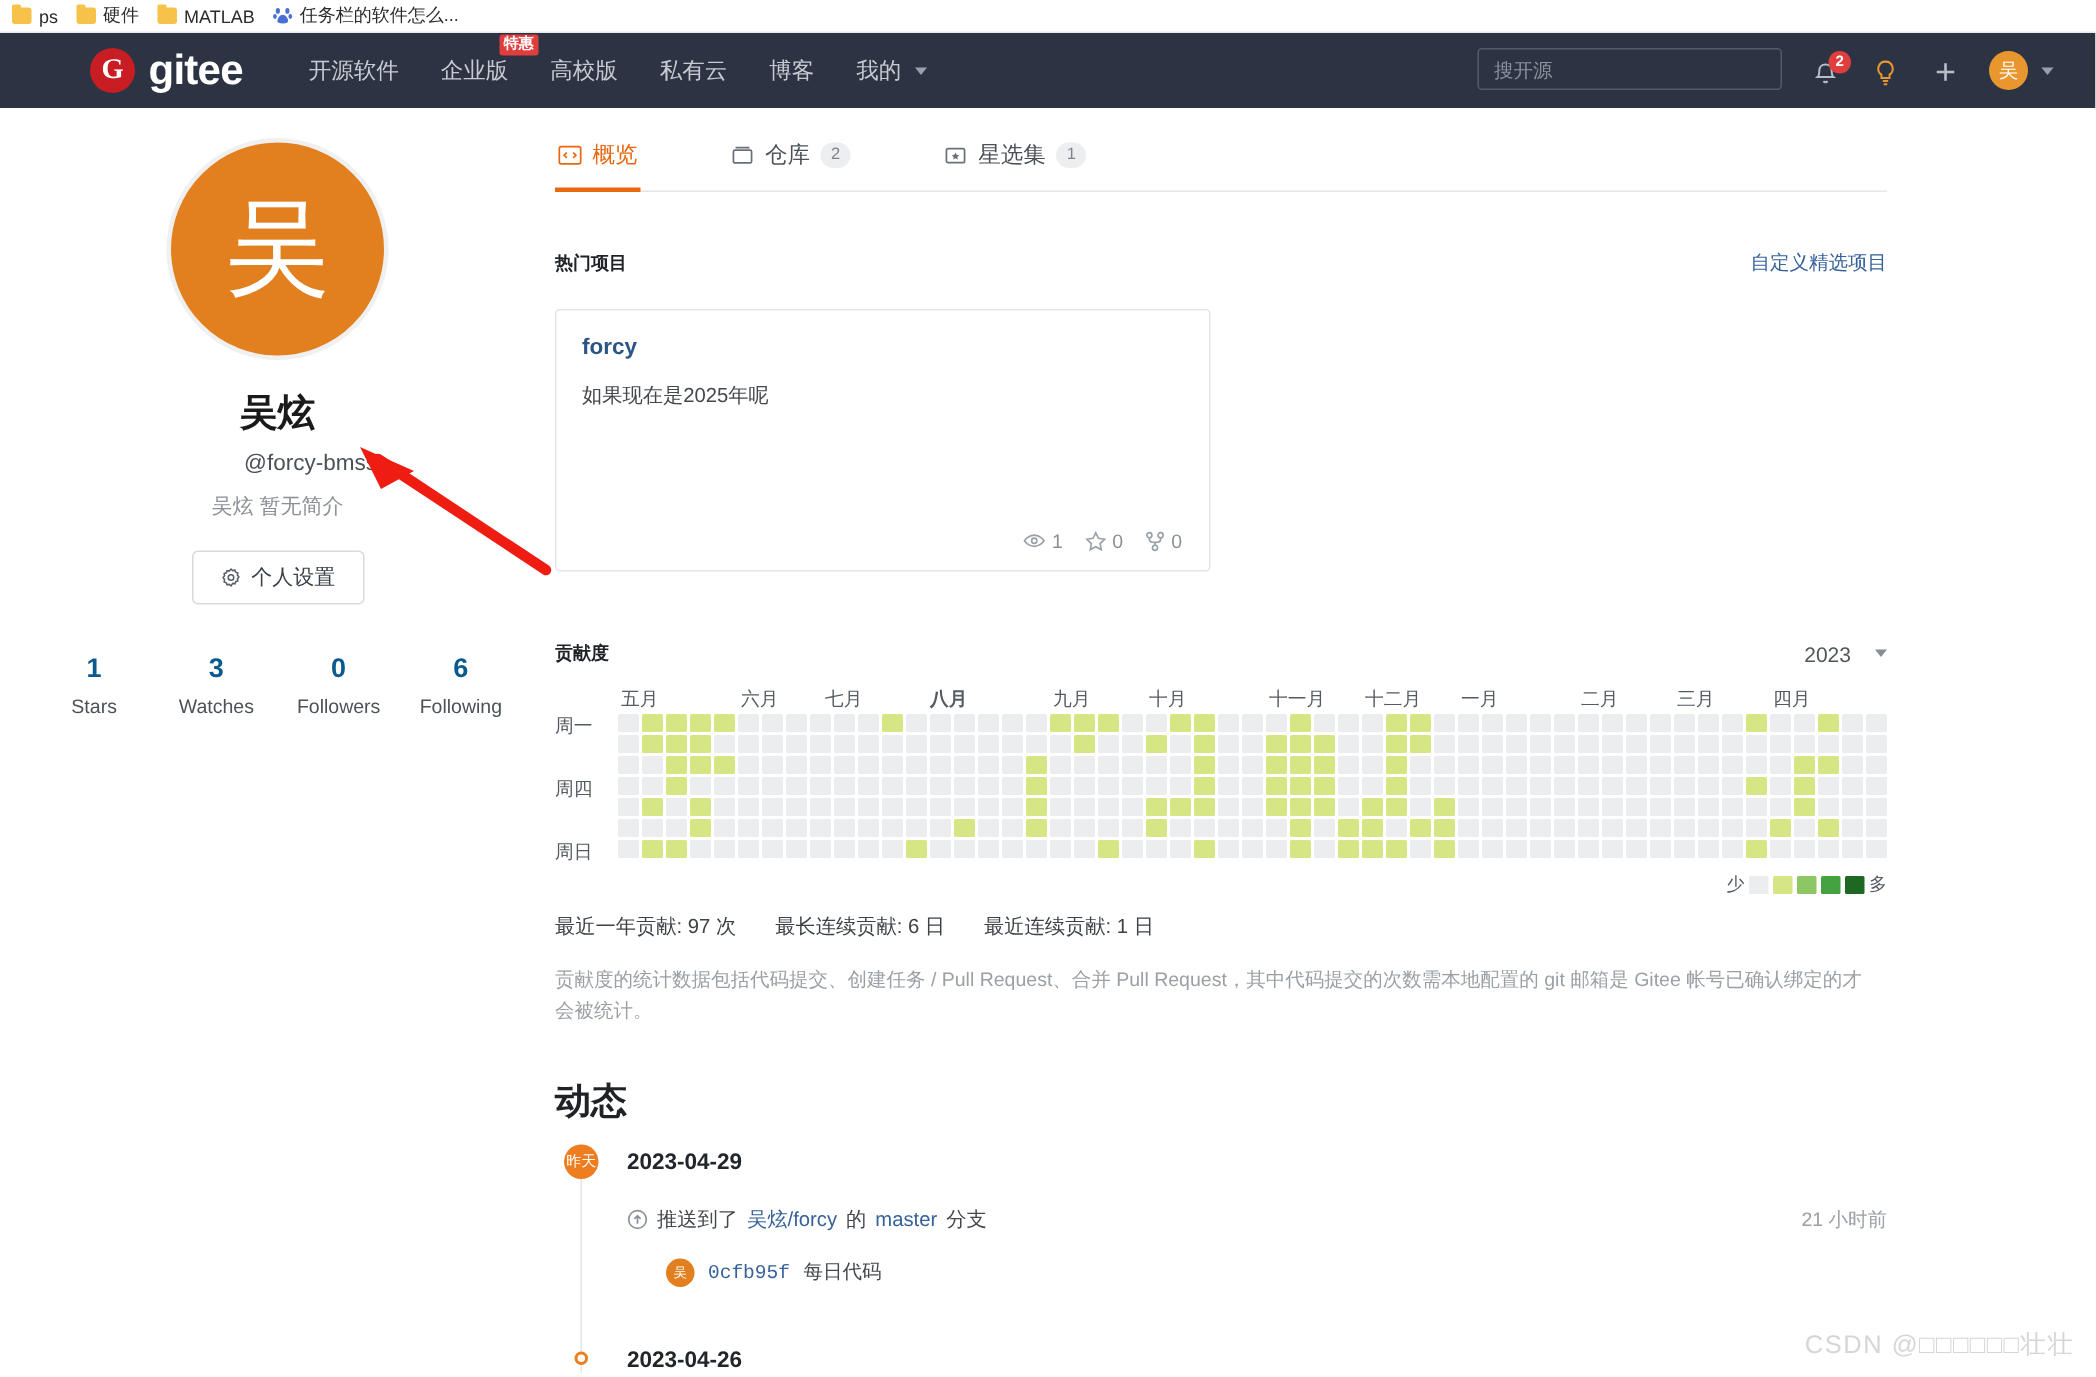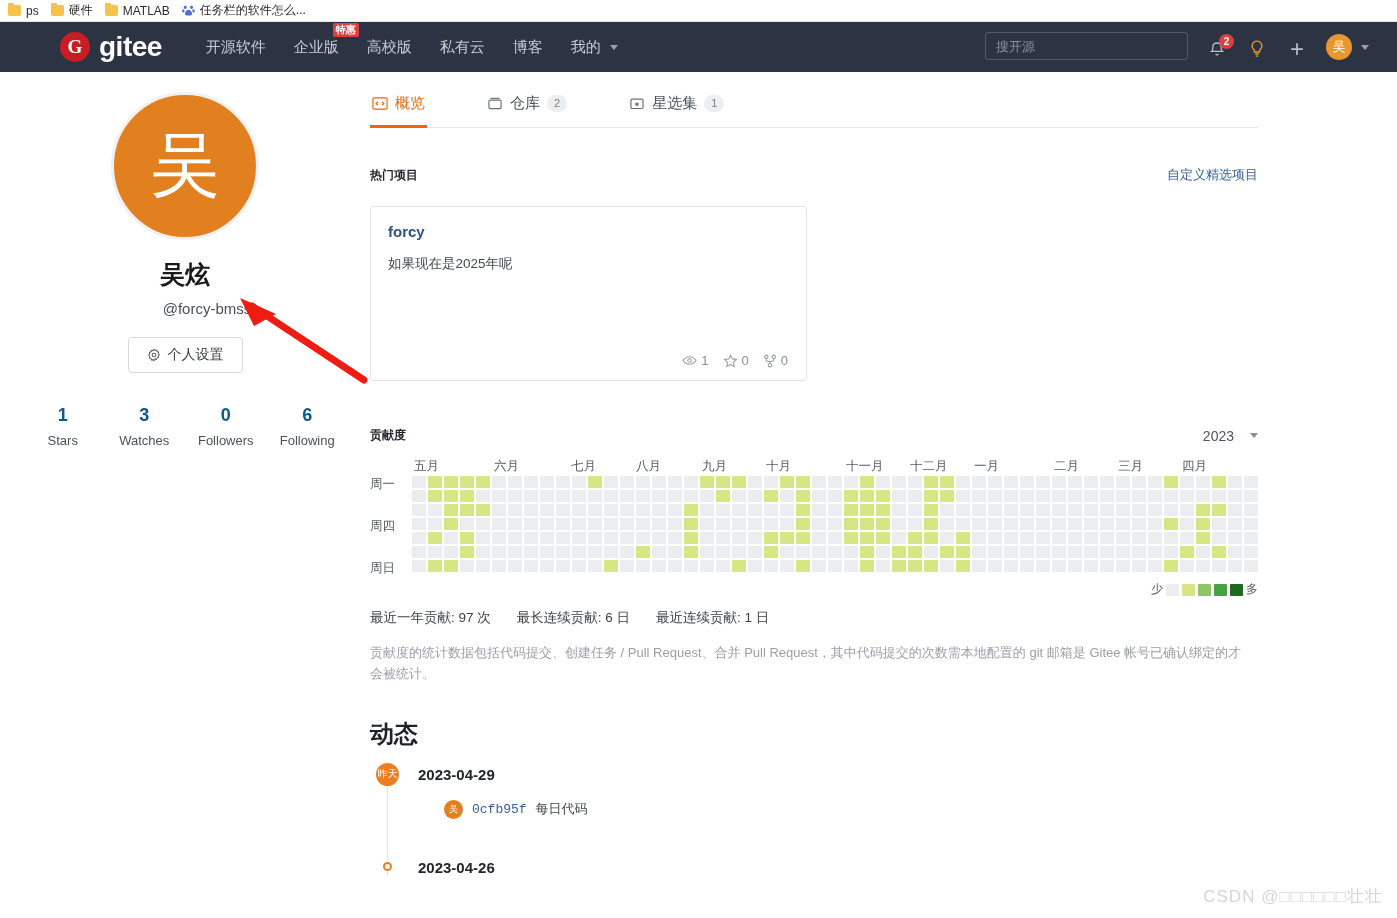--- a/index.html
+++ b/index.html
@@ -352,20 +352,21 @@
   </div>
 </div>
 
 <div class="page">
 
   <div class="sidebar">
     <div class="prof-center">
       <div class="avatar-lg">吴</div>
       <div class="prof-name">吴炫</div>
       <div class="prof-login">@forcy-bmss</div>
+      <div class="prof-bio">吴炫 暂无简介</div>
       <div class="settings-btn">
         <svg width="14" height="14" viewBox="0 0 16 16" fill="none" stroke="#5a6068" stroke-width="1.2">
           <circle cx="8" cy="8" r="2.1"></circle>
           <path d="M8 1.6l1.3 1.1 1.7-.3.6 1.6 1.6.6-.3 1.7 1.1 1.3-1.1 1.3.3 1.7-1.6.6-.6 1.6-1.7-.3L8 14.4l-1.3-1.1-1.7.3-.6-1.6-1.6-.6.3-1.7L2 8l1.1-1.3-.3-1.7 1.6-.6.6-1.6 1.7.3z"></path>
         </svg>
         <span>个人设置</span>
       </div>
     </div>
     <div class="stats-row">
       <div class="stat">
@@ -460,22 +461,22 @@
     <div class="cal-wrap">
       <div class="day-col">
         <div class="day-lbl" style="top:18px">周一</div>
         <div class="day-lbl" style="top:60px">周四</div>
         <div class="day-lbl" style="top:102px">周日</div>
       </div>
       <div class="cal-body">
         <div class="mon-row" id="month-row">
             <div class="mon-lbl" style="left: 2px;">五月</div>
             <div class="mon-lbl" style="left: 82px;">六月</div>
-            <div class="mon-lbl" style="left: 159px;">七月</div>
-            <div class="mon-lbl" style="left: 224px;">八月</div>
+            <div class="mon-lbl" style="left: 138px;">七月</div>
+            <div class="mon-lbl" style="left: 208px; font-weight: bold;">八月</div>
             <div class="mon-lbl" style="left: 290px;">九月</div>
             <div class="mon-lbl" style="left: 354px;">十月</div>
             <div class="mon-lbl" style="left: 434px;">十一月</div>
             <div class="mon-lbl" style="left: 498px;">十二月</div>
             <div class="mon-lbl" style="left: 562px;">一月</div>
             <div class="mon-lbl" style="left: 642px;">二月</div>
             <div class="mon-lbl" style="left: 706px;">三月</div>
             <div class="mon-lbl" style="left: 770px;">四月</div>
           </div>
         <div class="grid" id="heat-grid">
@@ -976,20 +977,34 @@
     </div>
     <div class="contrib-note">贡献度的统计数据包括代码提交、创建任务 / Pull Request、合并 Pull Request，其中代码提交的次数需本地配置的 git 邮箱是 Gitee 帐号已确认绑定的才会被统计。</div>
 
     <div class="act-title">动态</div>
     <div class="timeline">
       <div class="tl-line"></div>
 
       <div class="tl-entry">
         <div class="tl-badge">昨天</div>
         <div class="tl-date">2023-04-29</div>
+        <div class="tl-row">
+          <div class="tl-push">
+            <svg width="14" height="14" viewBox="0 0 15 15" fill="none" stroke="#8a9099" stroke-width="1.2">
+              <circle cx="7.5" cy="7.5" r="6.3"></circle>
+                <path d="M7.5 10.6V4.9M5.3 7l2.2-2.2L9.7 7"></path>
+            </svg>
+            <span>推送到了</span>
+            <span class="tl-lnk">吴炫/forcy</span>
+            <span>的</span>
+            <span class="tl-lnk">master</span>
+            <span>分支</span>
+          </div>
+          <div class="tl-time">21 小时前</div>
+        </div>
         <div class="tl-commit">
           <span class="tl-avatar">吴</span>
           <span class="sha">0cfb95f</span>
           <span class="cmsg">每日代码</span>
         </div>
       </div>
 
       <div class="tl-entry">
         <div class="tl-dot"></div>
         <div class="tl-date">2023-04-26</div>

